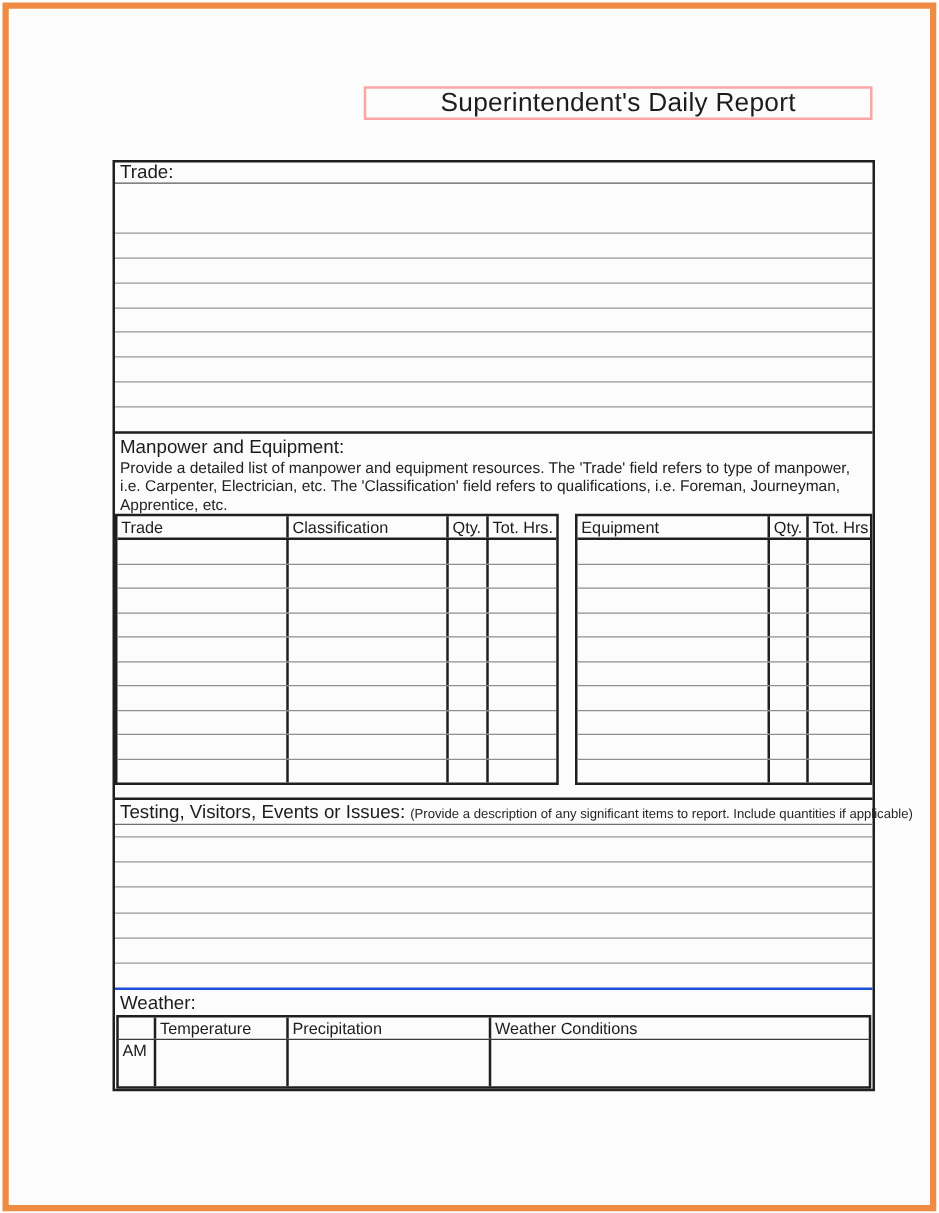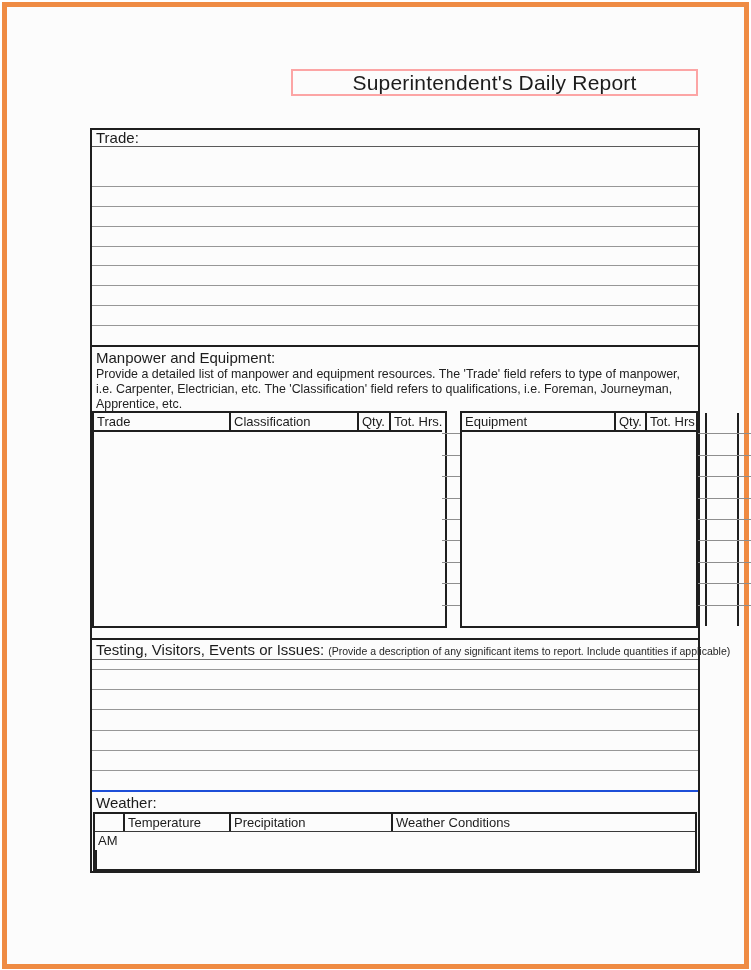--- a/index.html
+++ b/index.html
@@ -28,21 +28,21 @@
   .write-line { flex:1; border-bottom:1px solid #979797; }
   .ruled .write-line:last-child { border-bottom:none; }
 
   .manpower-block { position:absolute; top:215px; left:0; right:0; height:66px;
     border-top:2px solid #1f1f1f; padding:1px 6px 0 4px; }
   .manpower-block .sec-label { display:block; line-height:19px; }
   .manpower-desc { font-size:12.4px; line-height:15px; color:#222; }
 
   .tables-wrap { position:absolute; top:281px; left:0; right:0; height:217px; }
   .mtable { position:absolute; top:0; height:217px; border:2px solid #1f1f1f;
-    display:flex; background:#fcfcfc; }
+    display:flex; flex-direction:column; background:#fcfcfc; }
   #trade-table { left:0; width:355px; }
   #equip-table { left:368px; width:238px; }
   .thead { flex:none; height:19px; display:flex; border-bottom:2px solid #1f1f1f; }
   .tbody { flex:1; display:flex; flex-direction:column; }
   .trow { flex:1; display:flex; }
   .tbody .trow { border-bottom:1px solid #8f8f8f; }
   .tbody .trow:last-child { border-bottom:none; }
   .tcell { overflow:hidden; white-space:nowrap; }
   .th { font-size:13px; line-height:17px; padding-left:3px; }
   .bl { border-left:2px solid #1f1f1f; }
@@ -52,21 +52,21 @@
   .testing-row { position:absolute; top:498px; left:0; right:0; height:22px;
     border-top:2px solid #1f1f1f; border-bottom:1px solid #6f6f6f;
     padding-left:4px; line-height:19px; white-space:nowrap;margin-top:10px; }
 
   .weather-label-row { position:absolute; top:660px; left:0; right:0; height:22px;
     border-top:2px solid #1d4ed8; padding-left:4px; line-height:21px; }
 
   .weather-table { position:absolute; top:682px; left:1px; width:604px; height:59px;
     border:2px solid #1f1f1f; display:flex; flex-direction:column; background:#fcfcfc; }
   .weather-table .thead { height:18px; border-bottom:1px solid #3a3a3a; }
-  .weather-table .tbody .trow { border-bottom:1px solid #3a3a3a;flex-direction:column; }
+  .weather-table .tbody .trow { border-bottom:1px solid #3a3a3a; }
   .weather-table .tbody .trow:last-child { border-bottom:none; }
   .wc0 { width:28px; font-size:13px; line-height:18px; padding-left:3px; }
   .wc1 { width:106px; } .wc2 { width:162px; } .wc3 { flex:1; }
 </style>
 </head>
 <body>
 
 <div class="canvas">
   <div class="orange-frame"></div>
 

